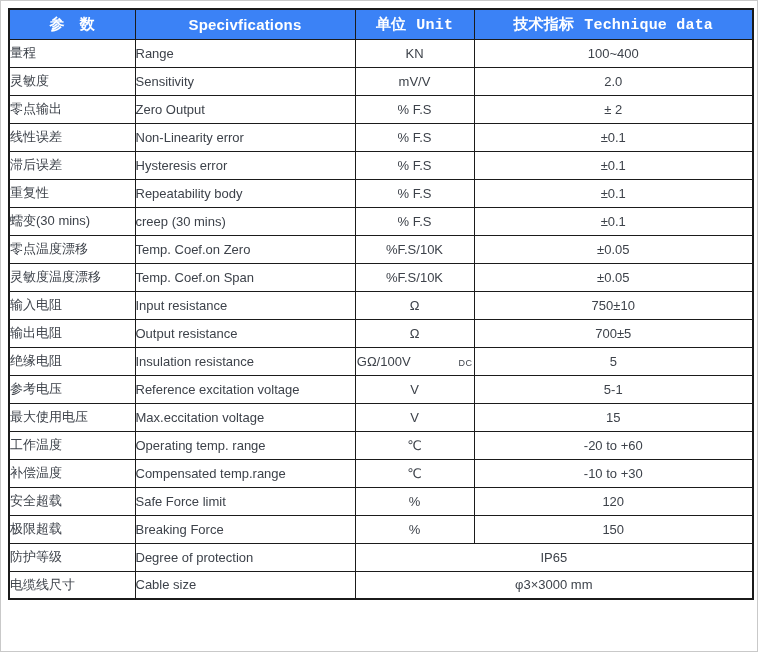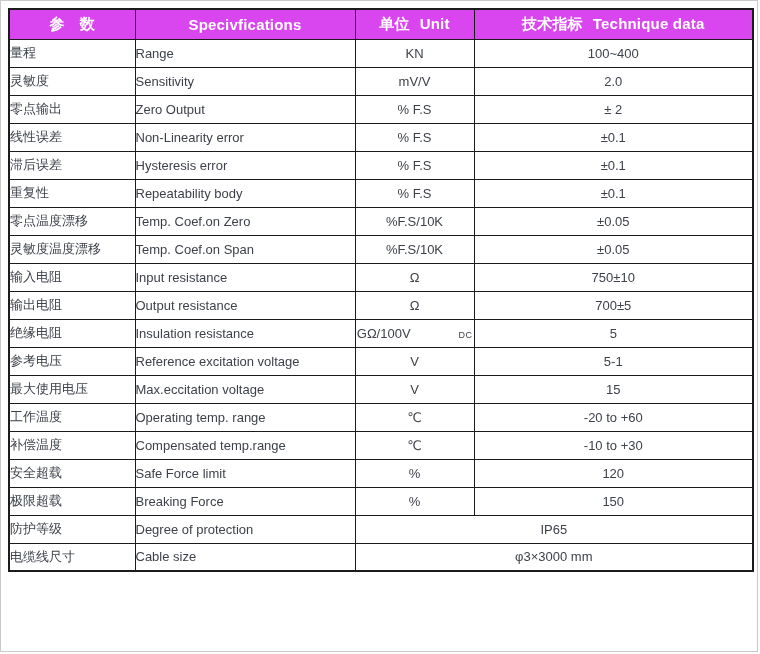--- a/index.html
+++ b/index.html
@@ -31,21 +31,21 @@
     border: 2px solid #1b1b1b;
   }
   table.spec th, table.spec td {
     border: 1px solid #1b1b1b;
     box-sizing: border-box;
     padding: 0;
     overflow: hidden;
     white-space: nowrap;
   }
   table.spec th {
-    background: #d946ef;
+    background: #3b82f6;
     color: #ffffff;
     height: 30px;
     font-size: 15px;
     font-weight: bold;
     text-align: center;
     letter-spacing: 0.2px;
   }
   table.spec td {
     height: 28px;
     color: #3d424a;
@@ -56,21 +56,21 @@
   .c-param {
     text-align: left;
     padding-left: 15px;
     font-size: 13.5px;
   }
   .c-spec {
     text-align: left;
     padding-left: 28px;
   }
   .c-unit, .c-value { text-align: center; }
-  .he { margin-left: 10px; }
+  .he { margin-left: 10px; font-family: Liberation Mono, monospace; }
   .sub {
     font-size: 9px;
     letter-spacing: 0.3px;
     margin-left: 48px;
   }
 </style>
 </head>
 <body>
 
 <div class="frame"></div>
@@ -129,20 +129,26 @@
           <td class="c-unit">% F.S</td>
           <td class="c-value">±0.1</td>
         </tr>
         <tr>
           <td class="c-param">重复性</td>
           <td class="c-spec">Repeatability body</td>
           <td class="c-unit">% F.S</td>
           <td class="c-value">±0.1</td>
         </tr>
         <tr>
+          <td class="c-param">蠕变(30 mins)</td>
+          <td class="c-spec">creep (30 mins)</td>
+          <td class="c-unit">% F.S</td>
+          <td class="c-value">±0.1</td>
+        </tr>
+        <tr>
           <td class="c-param">零点温度漂移</td>
           <td class="c-spec">Temp. Coef.on Zero</td>
           <td class="c-unit">%F.S/10K</td>
           <td class="c-value">±0.05</td>
         </tr>
         <tr>
           <td class="c-param">灵敏度温度漂移</td>
           <td class="c-spec">Temp. Coef.on Span</td>
           <td class="c-unit">%F.S/10K</td>
           <td class="c-value">±0.05</td>

